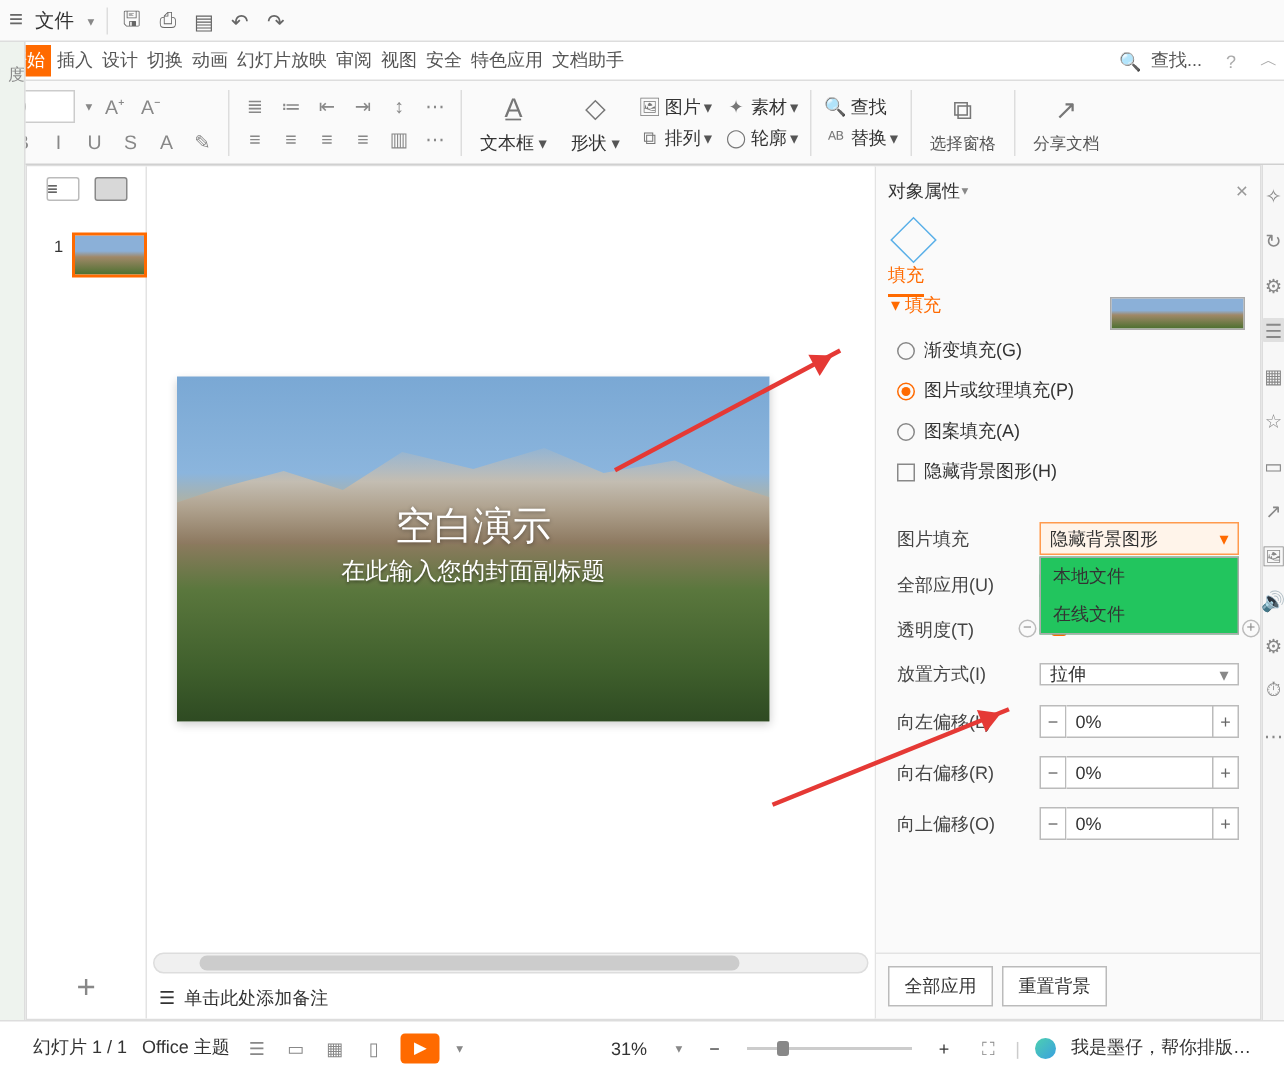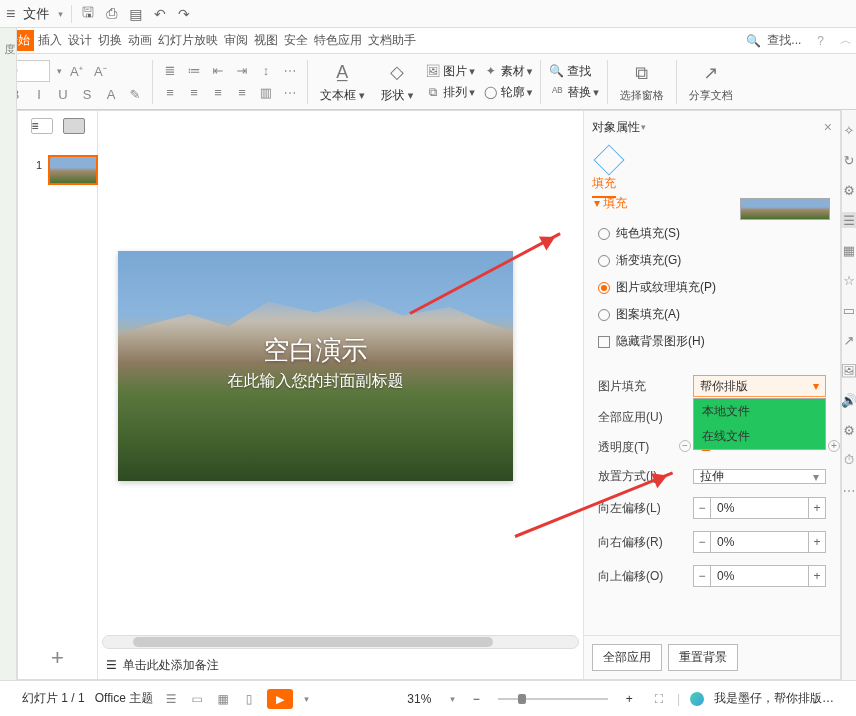--- a/index.html
+++ b/index.html
@@ -234,43 +234,39 @@
         <span>对象属性</span>
         <span class="dd">▾</span>
         <span class="x">×</span>
       </div>
     <div class="ptabs"><div class="ic"></div><div class="tl">填充</div></div>
     <div class="psec">
       <div class="sect">填充</div>
       <div class="thumbimg"></div>
       <div class="opt">
           <span class="radio"></span>
-          <span>纯色填充(S)</span>
-        </div>
-      <div class="opt">
-          <span class="radio"></span>
           <span>渐变填充(G)</span>
         </div>
       <div class="opt">
           <span class="radio on"></span>
           <span>图片或纹理填充(P)</span>
         </div>
       <div class="opt">
           <span class="radio"></span>
           <span>图案填充(A)</span>
         </div>
       <div class="opt">
           <span class="chk"></span>
           <span>隐藏背景图形(H)</span>
         </div>
       <div style="height:14px"></div>
       <div class="frow">
         <div class="fl">图片填充</div>
         <div class="sel">
-            <span>帮你排版</span>
+            <span>隐藏背景图形</span>
             <span class="ar">▾</span>
           <div class="dropdown">
             <div>本地文件</div>
             <div>在线文件</div>
           </div>
         </div>
       </div>
       <div class="frow">
         <div class="fl">全部应用(U)</div>
         <div class="sel2">

